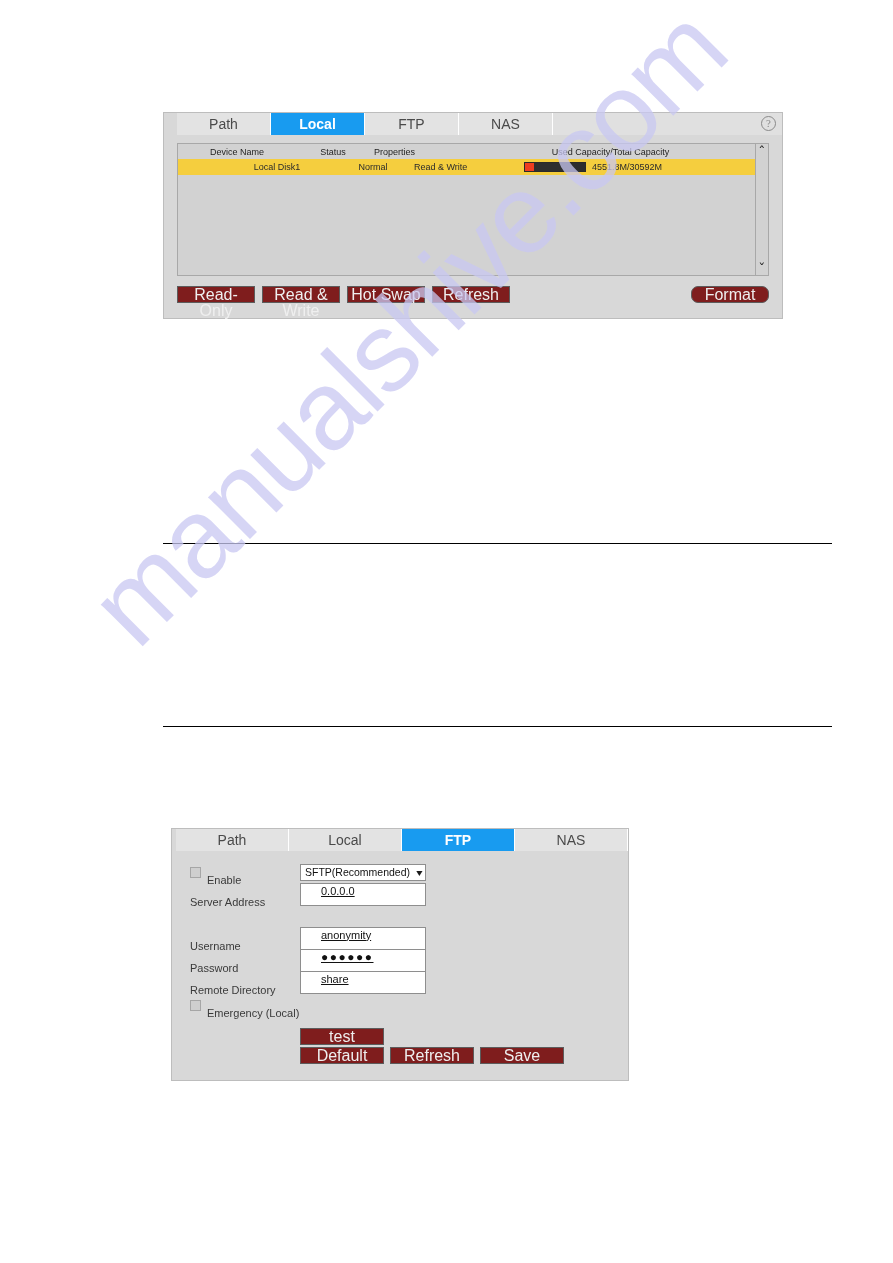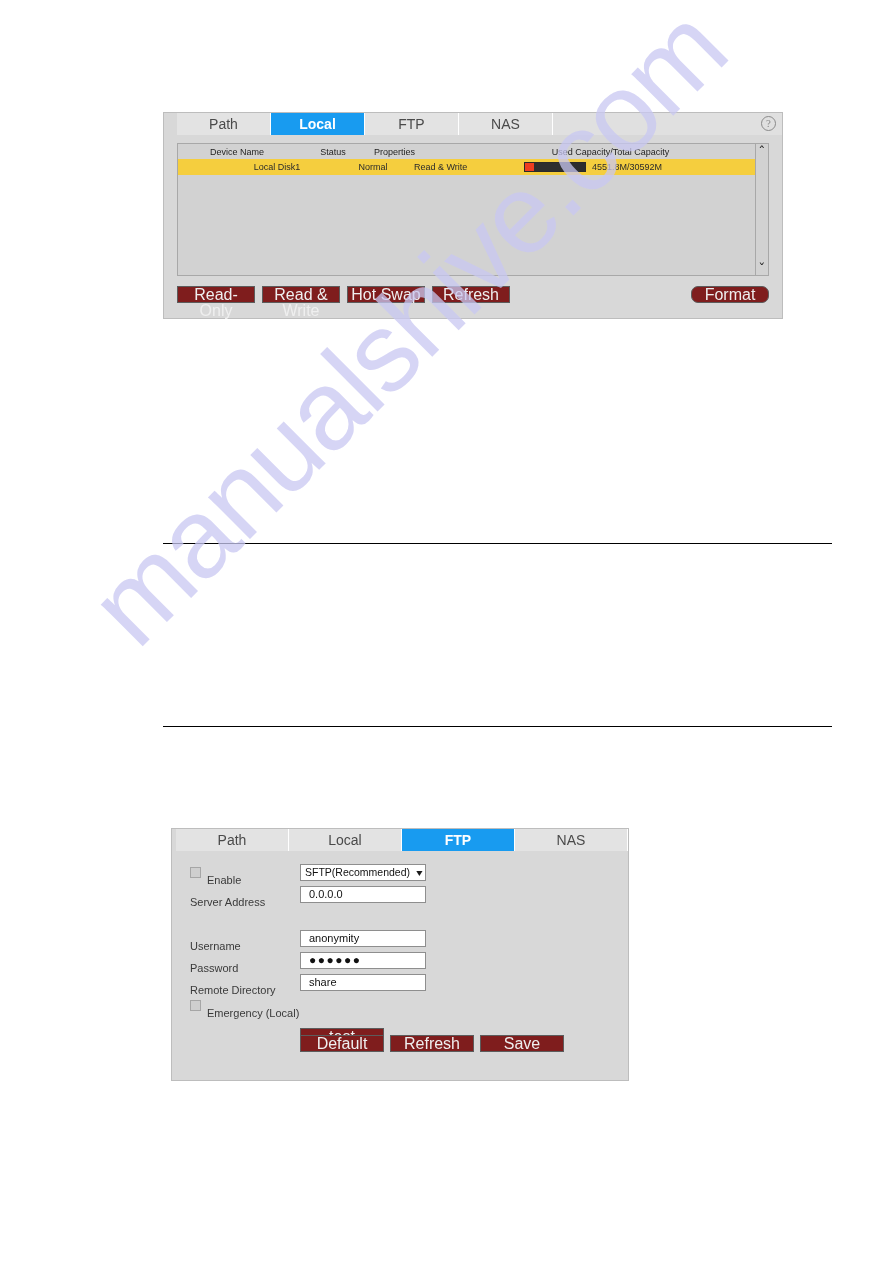--- a/index.html
+++ b/index.html
@@ -232,29 +232,30 @@
   .chk {
     width: 11px; height: 11px;
     border: 1px solid #a6a6a6;
     background: #cfcfcf;
     margin-right: 6px;
     flex: none;
   }
   .frow .lbl.with-chk { width: 93px; }
 
   .field {
-    width: 126px; height: 17px;
+    width: 126px; height: 23px;
     background: #ffffff;
     border: 1px solid #8e8e8e;
     font-size: 11px;
     color: #111111;
     line-height: 15px;
-    padding: 0 8px;
+    padding: 0 20px;
     white-space: nowrap;
     overflow: hidden;
+    text-decoration: underline;
   }
   .select {
     width: 126px; height: 17px;
     background: #ffffff;
     border: 1px solid #8e8e8e;
     font-size: 10.5px;
     color: #111111;
     line-height: 15px;
     padding: 0 16px 0 4px;
     position: relative;
@@ -277,21 +278,21 @@
   }
   .dots { letter-spacing: 1.5px; font-size: 12px; }
 
   #ftp-btn-test {
     position: absolute;
     left: 128px; top: 177px;
     width: 84px;
   }
   .ftp-btnrow {
     position: absolute;
-    left: 128px; top: 184px;
+    left: 128px; top: 196px;
     display: flex;
     gap: 6px;
   }
   .ftp-btnrow .btn { width: 84px; }
 </style>
 </head>
 <body>
 
 <div class="watermark">
   <div class="watermark-text">manualshive.com</div>

